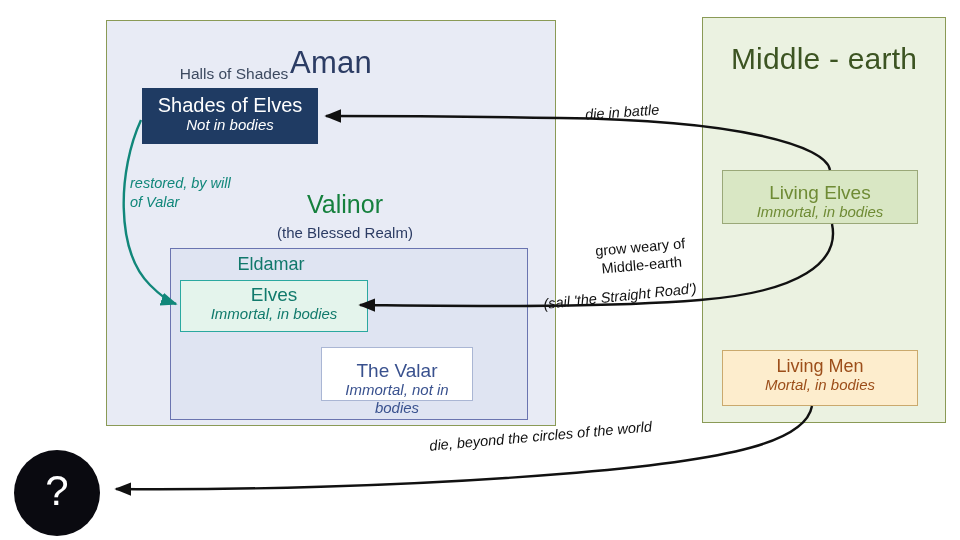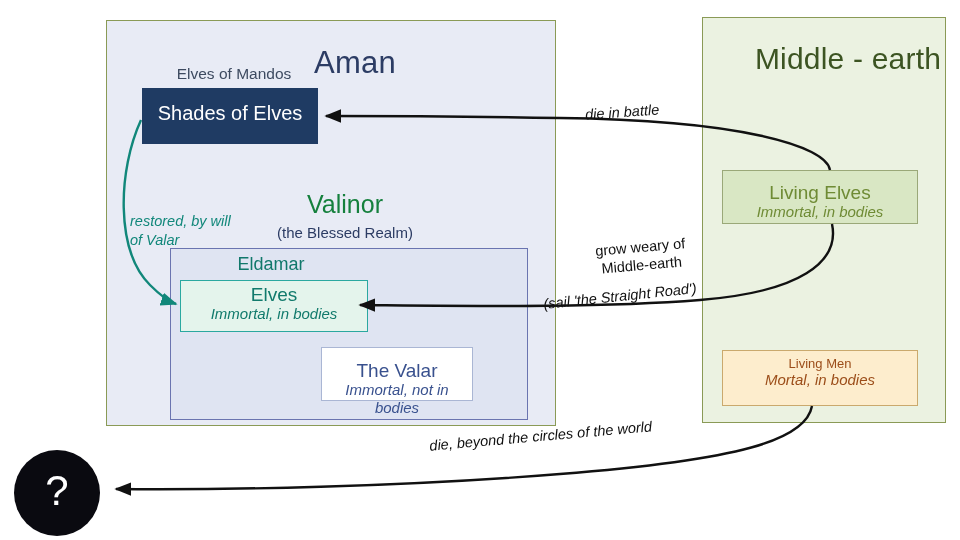--- a/index.html
+++ b/index.html
@@ -8,106 +8,107 @@
   #stage{position:relative;width:960px;height:540px;background:#ffffff;}
 
   
   .realm{position:absolute;box-sizing:border-box;}
   #aman-realm{left:106px;top:20px;width:450px;height:406px;
       background:#e8ebf5;border:1.5px solid #8a9a56;}
   #middle-earth-realm{left:702px;top:17px;width:244px;height:406px;
       background:#ebf2e1;border:1.5px solid #8a9a56;}
 
   .realm-title{position:absolute;width:100%;text-align:center;
-      font-weight:400;letter-spacing:.2px;padding-left:24px;}
+      font-weight:400;letter-spacing:.2px;}
   #aman-title{top:24px;font-size:31px;color:#2c3c64;}
   #middle-earth-title{top:24px;font-size:30px;color:#3c5422;}
 
   
   .region-label{position:absolute;text-align:center;}
   #halls-label{left:114px;top:65px;width:240px;font-size:15.5px;color:#3d4a60;}
   #valinor-label{left:220px;top:190px;width:250px;font-size:25px;color:#15803d;}
   #valinor-sub{left:220px;top:224px;width:250px;font-size:15px;color:#2c3c64;}
   #eldamar-label{left:176px;top:254px;width:190px;font-size:18px;color:#11786b;}
 
   
   .box{position:absolute;box-sizing:border-box;text-align:center;}
   .box .t1{font-size:19px;line-height:1.05;}
   .box .t2{font-size:15px;font-style:italic;line-height:1.2;}
 
   #valinor-box{left:170px;top:248px;width:358px;height:172px;
       background:#dfe4f2;border:1.2px solid #6a74b0;}
 
   #shades-box{left:142px;top:88px;width:176px;height:56px;
       background:#1f3b63;border:1px solid #1f3b63;color:#ffffff;
-      padding-top:14px;}
+      padding-top:6px;}
   #shades-box .t1{font-size:20px;}
 
   #elves-box{left:180px;top:280px;width:188px;height:52px;
       background:#e4f4ec;border:1.3px solid #2aa8a0;color:#117a6c;
       padding-top:4px;}
   #elves-box .t1{font-size:19px;}
 
   #valar-box{left:321px;top:347px;width:152px;height:54px;
       background:#ffffff;border:1.2px solid #aab6d4;color:#39518e;
       padding-top:13px;}
   #valar-box .t1{font-size:19px;}
 
   #living-elves-box{left:722px;top:170px;width:196px;height:54px;
       background:#d9e7c4;border:1.2px solid #9aa878;color:#6f8b35;
       padding-top:12px;}
   #living-elves-box .t1{font-size:19px;}
 
   #living-men-box{left:722px;top:350px;width:196px;height:56px;
       background:#fdedcd;border:1.2px solid #caa96d;color:#9c4e1a;
       padding-top:6px;}
-  #living-men-box .t1{font-size:13px;}
+  #living-men-box .t1{font-size:18px;}
 
   
   #unknown-circle{position:absolute;left:14px;top:450px;width:86px;height:86px;
       border-radius:50%;background:#0a0a10;color:#ffffff;
       display:flex;align-items:center;justify-content:center;
       font-size:42px;line-height:1;padding-bottom:4px;box-sizing:border-box;}
 
   
   #arrows{position:absolute;left:0;top:0;width:960px;height:540px;}
 
   
   .edge-label{position:absolute;font-size:14.5px;font-style:italic;
       color:#111111;white-space:nowrap;}
   #lbl-die-battle{left:585px;top:104px;transform:rotate(-4deg);}
   #lbl-weary{left:583px;top:238px;width:116px;text-align:center;
       white-space:normal;font-style:normal;transform:rotate(-5deg);line-height:1.25;}
   #lbl-straight{left:543px;top:288px;transform:rotate(-6deg);}
   #lbl-die-circles{left:429px;top:428px;transform:rotate(-5deg);}
   #lbl-restored{left:130px;top:174px;width:110px;white-space:normal;
-      color:#11877a;line-height:1.3;transform:rotate(0deg);margin-top:38px;}
+      color:#11877a;line-height:1.3;transform:rotate(0deg);}
 </style>
 </head>
 <body>
 
 <div id="stage">
 
   <div class="realm" id="aman-realm">
     <div class="realm-title" id="aman-title">Aman</div>
   </div>
 
   <div class="realm" id="middle-earth-realm">
     <div class="realm-title" id="middle-earth-title">Middle - earth</div>
   </div>
 
   <div class="box" id="valinor-box"></div>
 
   <div class="region-label" id="valinor-label">Valinor</div>
   <div class="region-label" id="valinor-sub">(the Blessed Realm)</div>
   <div class="region-label" id="eldamar-label">Eldamar</div>
-  <div class="region-label" id="halls-label">Elves of Mandos</div>
+  <div class="region-label" id="halls-label">Halls of Shades</div>
 
   <div class="box" id="shades-box">
     <div class="t1">Shades of Elves</div>
+    <div class="t2">Not in bodies</div>
   </div>
 
   <div class="box" id="elves-box">
     <div class="t1">Elves</div>
     <div class="t2">Immortal, in bodies</div>
   </div>
 
   <div class="box" id="valar-box">
     <div class="t1">The Valar</div>
     <div class="t2">Immortal, not in bodies</div>

